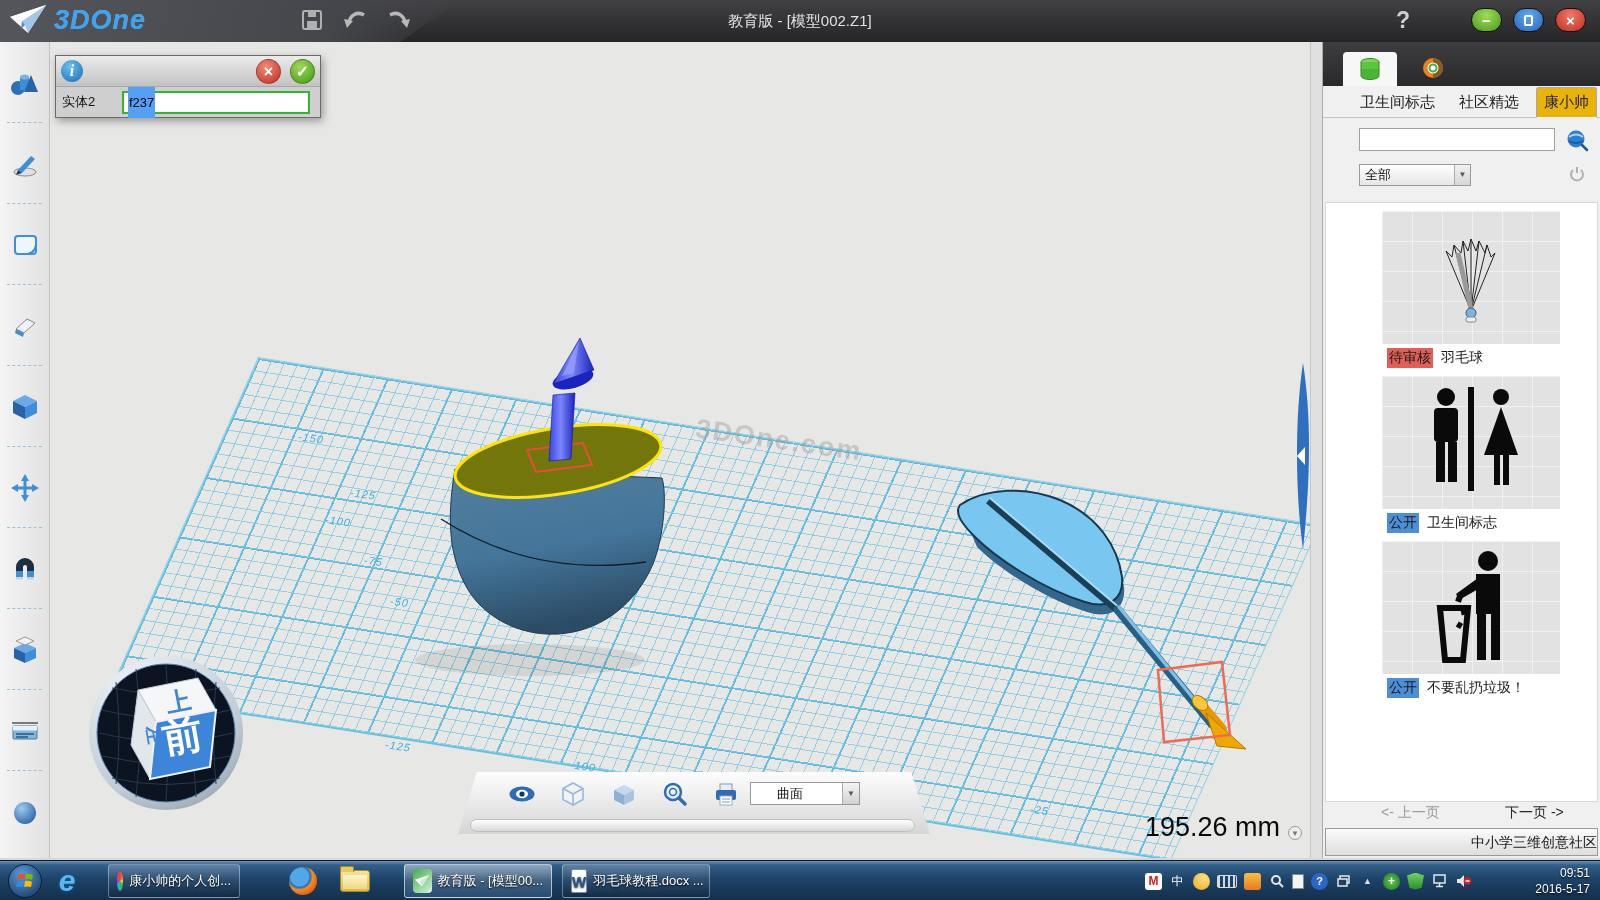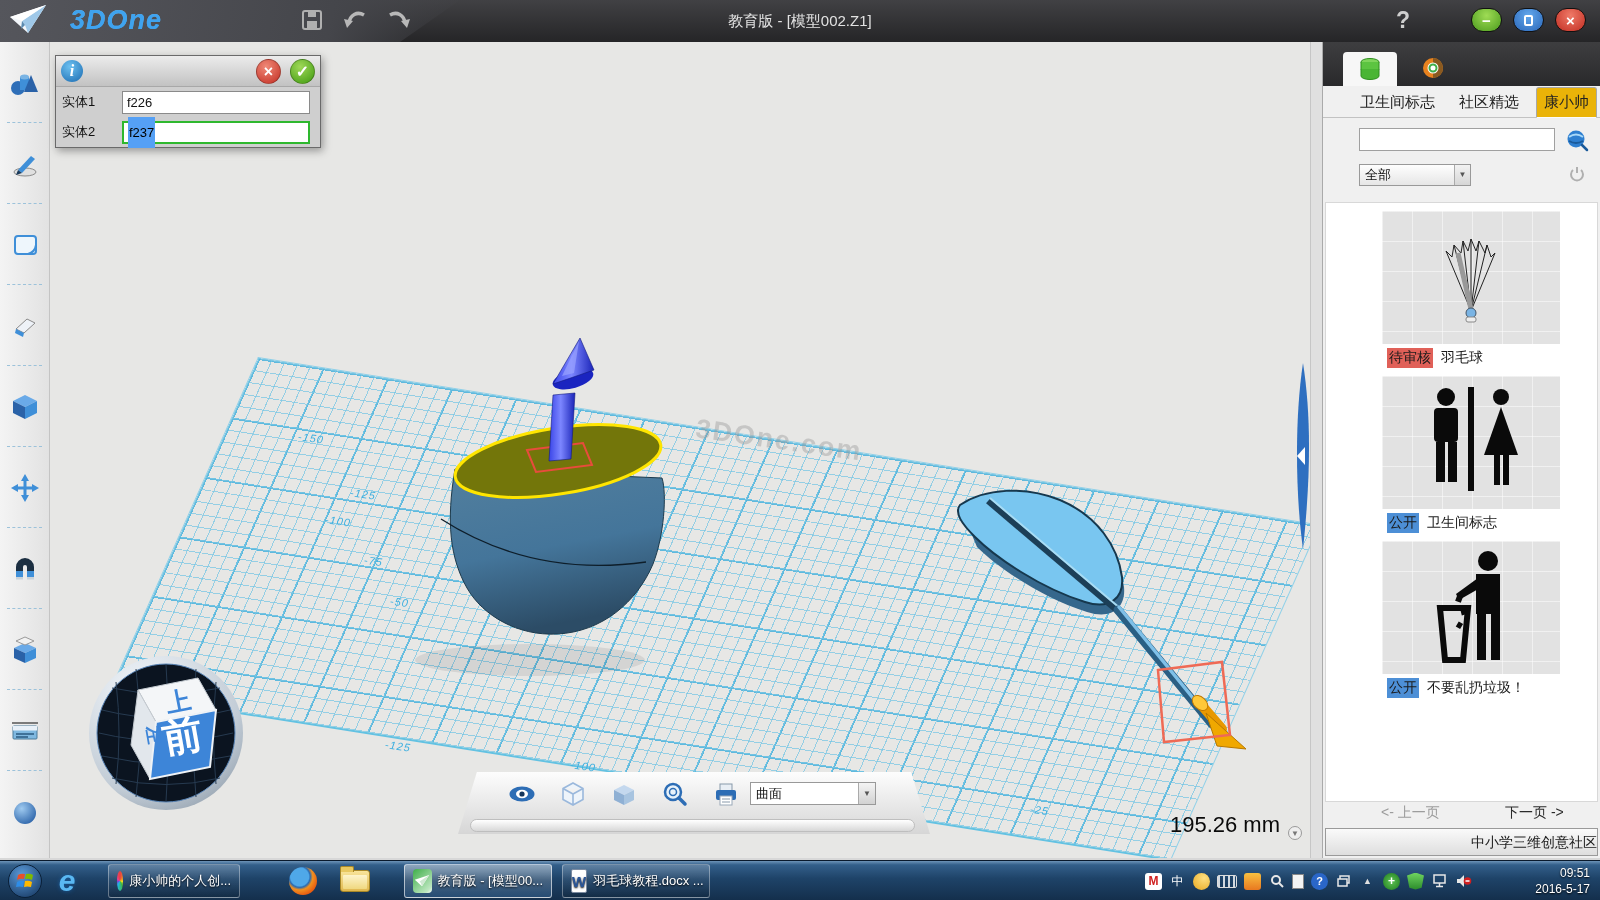--- a/index.html
+++ b/index.html
@@ -4,21 +4,21 @@
 <style>
   * { margin:0; padding:0; box-sizing:border-box; }
   html,body { width:1600px; height:900px; overflow:hidden; font-family:"Liberation Sans",sans-serif; background:#d8d8d8; position:relative; }
 
   
   .titlebar { position:absolute; left:0; top:0; width:1600px; height:42px;
     background:linear-gradient(#414144,#252527); z-index:50; }
   .titlebar .swoosh { position:absolute; left:0; top:0; width:470px; height:42px;
     background:linear-gradient(100deg,#55565c,#45464b 70%,rgba(69,70,75,0));
     clip-path:polygon(0 0,460px 0,400px 42px,0 42px); }
-  .logo { position:absolute; left:8px; top:3px; display:flex; align-items:center; gap:22px; }
+  .logo { position:absolute; left:8px; top:3px; display:flex; align-items:center; gap:6px; }
   .logo-text { font-size:27px; font-weight:bold; font-style:italic; letter-spacing:1px;
     background:linear-gradient(#8fd4ff,#1f7fd0); -webkit-background-clip:text; background-clip:text; color:#3fa3ef; }
   .tb-icons { position:absolute; left:300px; top:7px; display:flex; gap:18px; align-items:center; }
   .tb-title { position:absolute; left:50%; transform:translateX(-50%); top:12px;
     color:#e2e2e2; font-size:15px; white-space:nowrap; }
   .tb-help { position:absolute; right:190px; top:7px; color:#cfcfcf; font-size:23px; font-weight:bold; }
   .win-controls { position:absolute; right:14px; top:8px; display:flex; gap:11px; }
   .wc { width:31px; height:24px; border-radius:12px; border:1px solid #111;
     display:flex; align-items:center; justify-content:center; color:#fff; font-weight:bold; font-size:15px; }
   .wc.min { background:radial-gradient(circle at 50% 30%,#9fdc55,#4b9a1d); }
@@ -51,28 +51,28 @@
   .objects { position:absolute; left:0; top:0; }
   .lens { position:absolute; left:1242px; top:318px; }
   .viewcube { position:absolute; left:36px; top:610px; }
 
   
   .shelf { position:absolute; left:408px; top:730px; width:472px; height:62px;
     background:linear-gradient(#fdfdfd,#d6d6d6); clip-path:polygon(4% 0,96% 0,100% 100%,0 100%); }
   .hscroll { position:absolute; left:420px; top:777px; width:445px; height:13px; border-radius:7px;
     background:linear-gradient(#ffffff,#d8d8d8); border:1px solid #bebebe; }
   .btool-row { position:absolute; left:458px; top:738px; display:flex; gap:23px; align-items:center; }
-  .mode-select { position:absolute; left:700px; top:740px; width:126px; height:23px; background:#fff;
-    border:1px solid #999; display:flex; align-items:center; font-size:13px; color:#111; }
+  .mode-select { position:absolute; left:700px; top:740px; width:110px; height:23px; background:#fff;
+    border:1px solid #999; display:flex; align-items:center; font-size:13px; color:#111;padding-left:21px; }
   .mode-select .txt { flex:1; padding-left:5px; }
   .mode-select .arr { width:17px; height:21px; background:linear-gradient(#f4f4f4,#d2d2d2);
     border-left:1px solid #aaa; display:flex; align-items:center; justify-content:center;
     font-size:8px; color:#555; }
   .measure { position:absolute; left:1010px; top:770px; width:220px; text-align:right;
-    font-size:22px; color:#0a0a0a; }
+    font-size:27px; color:#0a0a0a; }
   .measure-drop { position:absolute; left:1238px; top:784px; width:14px; height:14px; border-radius:50%;
     border:1px solid #9a9a9a; background:#eee; color:#777; font-size:8px; text-align:center; line-height:13px; }
 
   
   .dialog { position:absolute; left:55px; top:55px; width:266px; z-index:60;
     border:1px solid #6a6a6a; background:#cfcfcf; box-shadow:2px 3px 8px rgba(0,0,0,0.35); }
   .dlg-head { height:31px; background:linear-gradient(#ececec,#c2c2c2); border-bottom:1px solid #a8a8a8;
     display:flex; align-items:center; padding:0 5px; }
   .dlg-info { width:22px; height:22px; border-radius:50%;
     background:radial-gradient(circle at 40% 30%,#6cc0f0,#1a6ab0); color:#fff; font-weight:bold;
@@ -425,26 +425,20 @@
 
 <div class="dialog">
   <div class="dlg-head">
     <div class="dlg-info">i</div>
     <div class="dlg-btns">
       <div class="dlg-x">×</div>
       <div class="dlg-ok">✓</div>
     </div>
   </div>
   <div class="dlg-row">
-    <span class="dlg-label">实体1</span>
-    <div class="dlg-field">
-      <span class="v">f226</span>
-    </div>
-  </div>
-  <div class="dlg-row">
     <span class="dlg-label">实体2</span>
     <div class="dlg-field sel">
       <span class="v">f237</span>
     </div>
   </div>
 </div>
 
 <div class="vscroll"></div>
 <div class="panel">
   <div class="ptabs">

